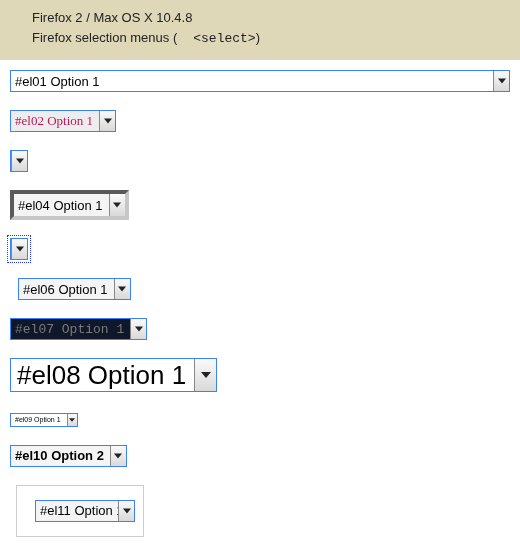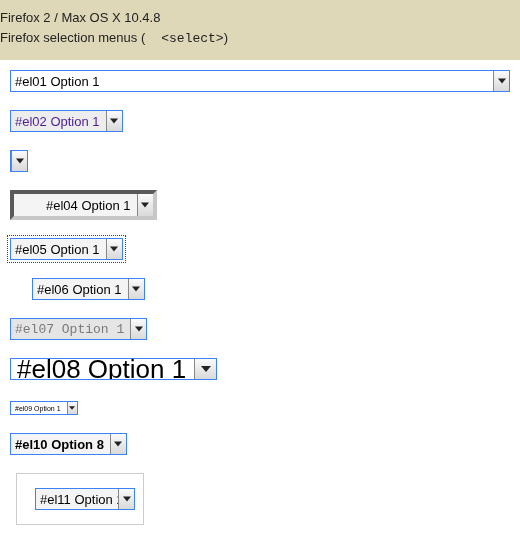--- a/index.html
+++ b/index.html
@@ -6,21 +6,21 @@
   body {
     margin: 0;
     padding: 0;
     font-family: "Lucida Grande", "Helvetica Neue", Arial, sans-serif;
     font-size: 13px;
     background: #fff;
     width: 520px;
   }
   .header {
     background: #ded8b8;
-    padding: 8px 14px 12px 0;
+    padding: 8px 14px 12px 32px;
     color: #222;
     font-size: 13px;
     line-height: 1.5;
   }
   .header .code { font-family: "Courier New", monospace; margin-left: 16px; }
   .content {
     padding: 10px 10px 20px 10px;
   }
   .row { margin: 0 0 18px 0; }
 
@@ -53,60 +53,59 @@
   }
   .sel .btn svg { width: 8px; height: 6px; }
   .sel .btn svg polygon { fill: #222; }
 
   
   .el01 { width: 500px; background: #fff; }
   .el01 .txt { flex: 1; }
 
   
   .el02 { color: #2030ff; background: #ededed; }
-  .el02 .txt { color: #4c1d95; }
+  .el02 .txt { color: #be185d; font-family: Liberation Serif, serif; }
 
   
 
   
   .el04 {
     border: none;
     background: #f4f4f4;
-    padding-left: 28px;
   }
   .el04-wrap {
     display: inline-block;
     border-top: 4px solid #5a5a5a;
     border-left: 4px solid #5a5a5a;
     border-right: 4px solid #c7c7c7;
     border-bottom: 4px solid #c7c7c7;
   }
   .el04 .btn { border-left: 1px solid #888; }
 
   
   .el05 {
     outline: 1px dotted #2030ff;
     outline-offset: 2px;
   }
 
   
-  .el06 { margin-left: 22px; text-align: right; }
+  .el06 { margin-left: 8px; text-align: right; }
 
   
   .el07 {
     font-family: "Courier New", monospace;
     color: #7a7a7a;
-    background: #e5e5e5;
+    background: #0f172a;
   }
   .el07 .txt { color: #7a7a7a; }
 
   
   .el08 {
     font-size: 26px;
-    height: 22px;
+    height: 34px;
     background: #fff;
   }
   .el08 .txt { padding: 2px 8px 2px 6px; }
   .el08 .btn { width: 22px; }
   .el08 .btn svg { width: 10px; height: 8px; }
 
   
   .el09 { font-size: 7px; height: 14px; background: #fff; }
   .el09 .btn { width: 10px; }
   .el09 .btn svg { width: 6px; height: 4px; }
@@ -178,21 +177,20 @@
           <svg viewBox="0 0 10 6">
               <polygon points="0,0 10,0 5,6"></polygon>
             </svg>
         </span>
       </div>
     </span>
   </div>
 
   <div class="row">
     <div class="sel el05">
-      <span class="txt">#el05 Option 1</span>
       <span class="btn">
         <svg viewBox="0 0 10 6">
             <polygon points="0,0 10,0 5,6"></polygon>
           </svg>
       </span>
     </div>
   </div>
 
   <div class="row">
     <div class="sel el06">
@@ -233,21 +231,21 @@
       <span class="btn">
         <svg viewBox="0 0 10 6">
             <polygon points="0,0 10,0 5,6"></polygon>
           </svg>
       </span>
     </div>
   </div>
 
   <div class="row">
     <div class="sel el10">
-      <span class="txt">#el10 Option 8</span>
+      <span class="txt">#el10 Option 2</span>
       <span class="btn">
         <svg viewBox="0 0 10 6">
             <polygon points="0,0 10,0 5,6"></polygon>
           </svg>
       </span>
     </div>
   </div>
 
   <div class="row">
     <span class="el11-wrap">

